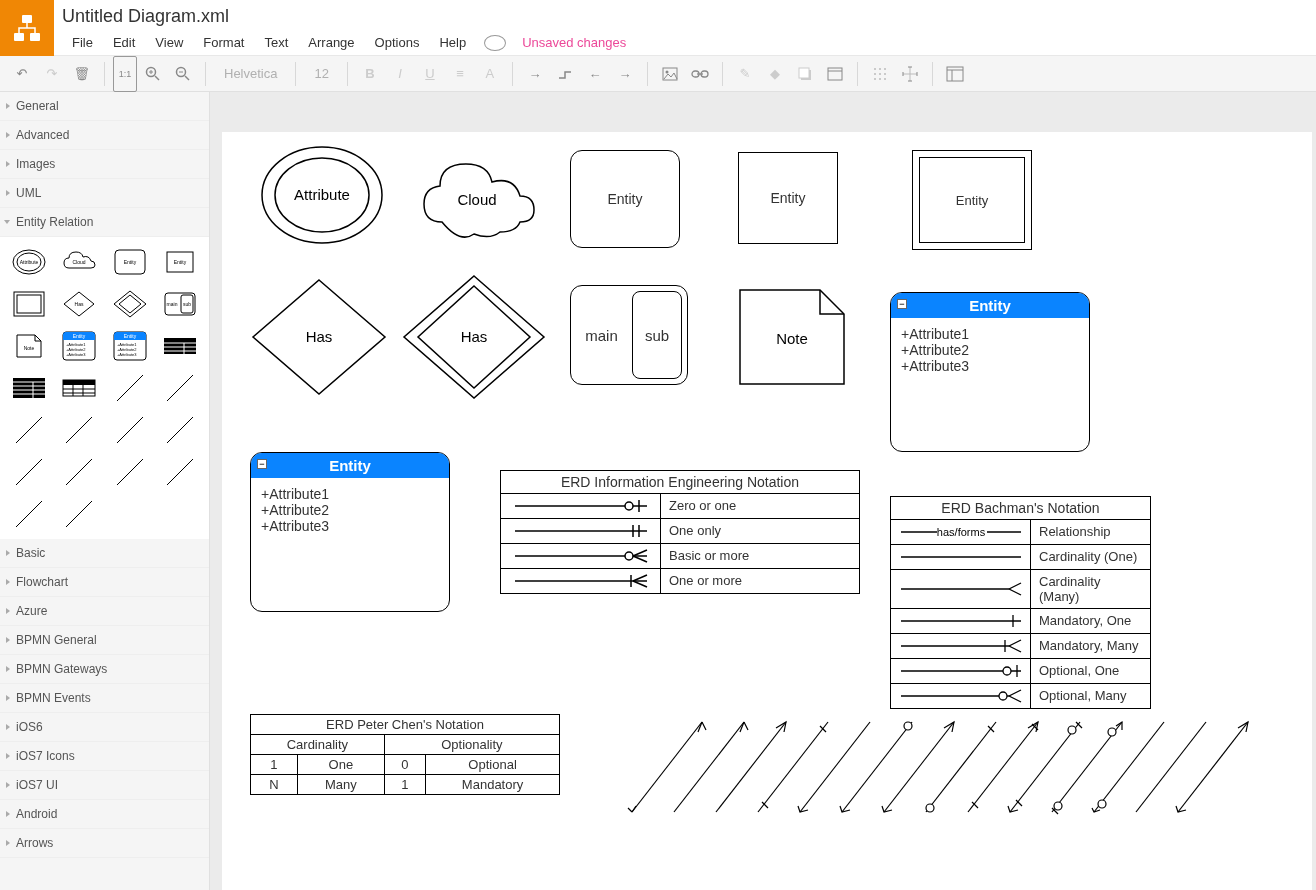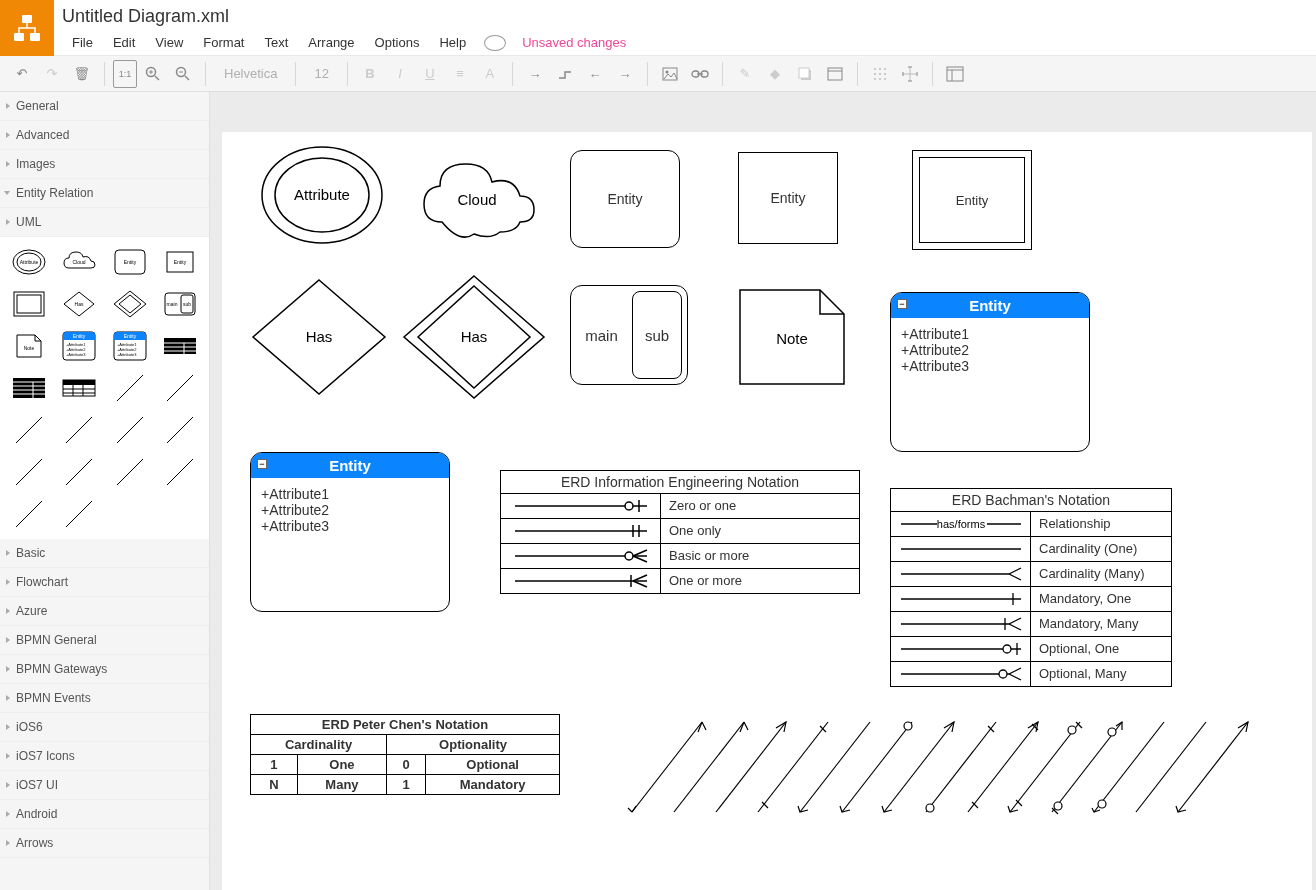--- a/index.html
+++ b/index.html
@@ -38,21 +38,21 @@
 .blue-head{background:#0a84ff;color:#fff;text-align:center;font-weight:bold;padding:4px 0;font-size:15px;position:relative}
 .blue-head .minus{position:absolute;left:6px;top:6px;width:10px;height:10px;background:#fff;border:1px solid #666;font-size:9px;line-height:8px;text-align:center;color:#333}
 .blue-body{padding:8px 10px;font-size:14px}
 .notation-table{border:1.5px solid #000;background:#fff;font-size:13px}
 .notation-table .nt-head{text-align:center;border-bottom:1.5px solid #000;padding:3px 0;font-size:14px}
 .notation-table .nt-row{display:flex;border-bottom:1px solid #000}
 .notation-table .nt-row:last-child{border-bottom:none}
 .notation-table .nt-sym{width:160px;border-right:1px solid #000;display:flex;align-items:center;justify-content:center;padding:4px 6px}
 .notation-table .nt-lbl{flex:1;padding:4px 8px}
 .chen-table{border:1.5px solid #000;background:#fff;font-size:13px}
-.chen-table td,.chen-table th{border:1px solid #000;padding:2px 8px;text-align:center;font-weight:bold}
+.chen-table td,.chen-table th{border:1px solid #000;padding:2px 8px;text-align:center;font-weight:normal}
 .chen-table .hd{border-bottom:1.5px solid #000}
 svg text{font-family:Helvetica,Arial,sans-serif}
 </style>
 </head>
 <body>
 
 <div class="app">
 
   <div class="titlebar">
     <div class="logo">
@@ -80,21 +80,21 @@
         <span class="unsaved">Unsaved changes</span>
       </div>
     </div>
   </div>
 
   <div class="toolbar">
     <div class="tb-btn">↶</div>
     <div class="tb-btn" style="color:#ccc">↷</div>
     <div class="tb-btn">🗑</div>
     <div class="tb-sep"></div>
-    <div class="tb-btn" style="border:1px solid #999;font-size:9px;width:24px;height:28px">1:1</div>
+    <div class="tb-btn" style="border:1px solid #999;font-size:9px;width:24px;height:36px">1:1</div>
     <div class="tb-btn">
         <svg width="16" height="16" viewBox="0 0 16 16">
           <circle cx="6" cy="6" r="4.5" fill="none" stroke="#888" stroke-width="1.5"></circle>
           <line x1="10" y1="10" x2="14" y2="14" stroke="#888" stroke-width="1.5"></line>
           <line x1="4" y1="6" x2="8" y2="6" stroke="#888"></line>
           <line x1="6" y1="4" x2="6" y2="8" stroke="#888"></line>
         </svg>
       </div>
     <div class="tb-btn">
         <svg width="16" height="16" viewBox="0 0 16 16">
@@ -187,22 +187,22 @@
         </svg>
       </div>
   </div>
 
   <div class="body">
 
     <div class="sidebar">
       <div class="palette-header">General</div>
       <div class="palette-header">Advanced</div>
       <div class="palette-header">Images</div>
+      <div class="palette-header">UML</div>
       <div class="palette-header open">Entity Relation</div>
-      <div class="palette-header">UML</div>
       <div class="palette-body">
         <div class="cell">
             <svg width="36" height="28">
               <ellipse cx="18" cy="14" rx="16" ry="12" fill="#fff" stroke="#000"></ellipse>
               <ellipse cx="18" cy="14" rx="12" ry="9" fill="#fff" stroke="#000"></ellipse>
               <text x="18" y="16" font-size="5" text-anchor="middle">Attribute</text>
             </svg>
           </div>
         <div class="cell">
             <svg width="36" height="28">
@@ -491,21 +491,21 @@
                   <line x1="120" y1="2" x2="120" y2="14" stroke="#000" stroke-width="1.5"></line>
                   <line x1="122" y1="8" x2="136" y2="2" stroke="#000" stroke-width="1.5"></line>
                   <line x1="122" y1="8" x2="136" y2="8" stroke="#000" stroke-width="1.5"></line>
                   <line x1="122" y1="8" x2="136" y2="14" stroke="#000" stroke-width="1.5"></line>
                 </svg>
               </div>
               <div class="nt-lbl">One or more</div>
             </div>
         </div>
 
-        <div class="shape notation-table" style="left:668px;top:356px;width:282px">
+        <div class="shape notation-table" style="left:668px;top:364px;width:261px">
           <div class="nt-head">ERD Bachman's Notation</div>
           <div class="nt-row">
               <div class="nt-sym" style="width:140px">
                 <svg width="128" height="16">
                   <line x1="4" y1="8" x2="40" y2="8" stroke="#000" stroke-width="1.3"></line>
                   <text x="64" y="12" font-size="11" text-anchor="middle">has/forms</text>
                   <line x1="90" y1="8" x2="124" y2="8" stroke="#000" stroke-width="1.3"></line>
                 </svg>
               </div>
               <div class="nt-lbl">Relationship</div>

